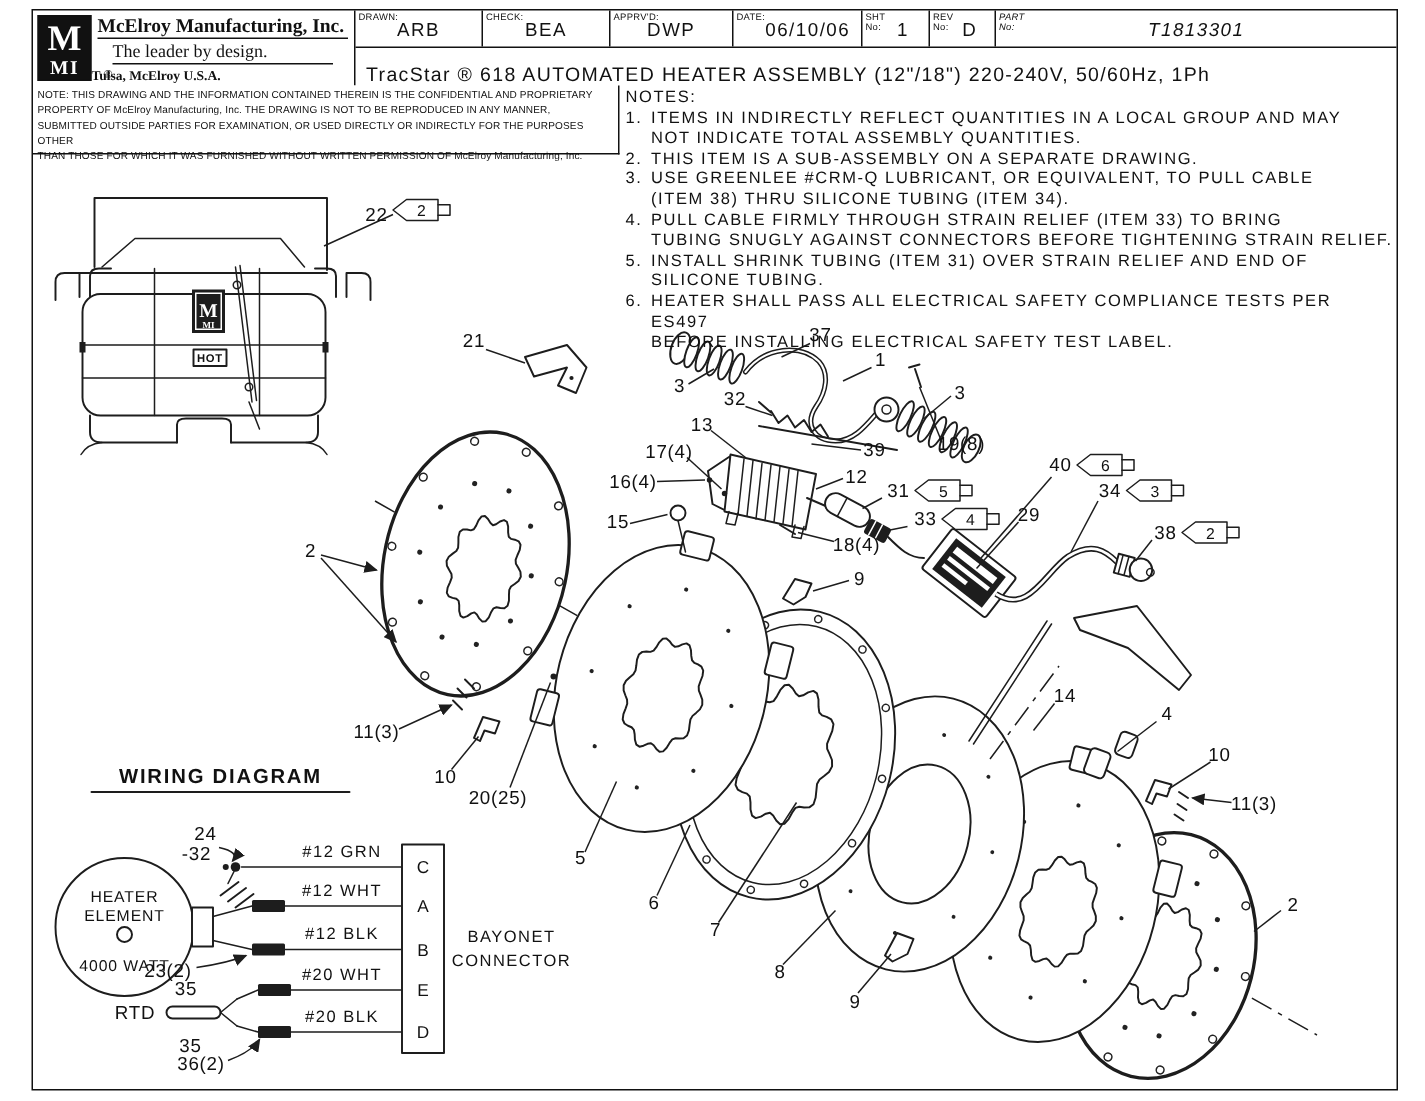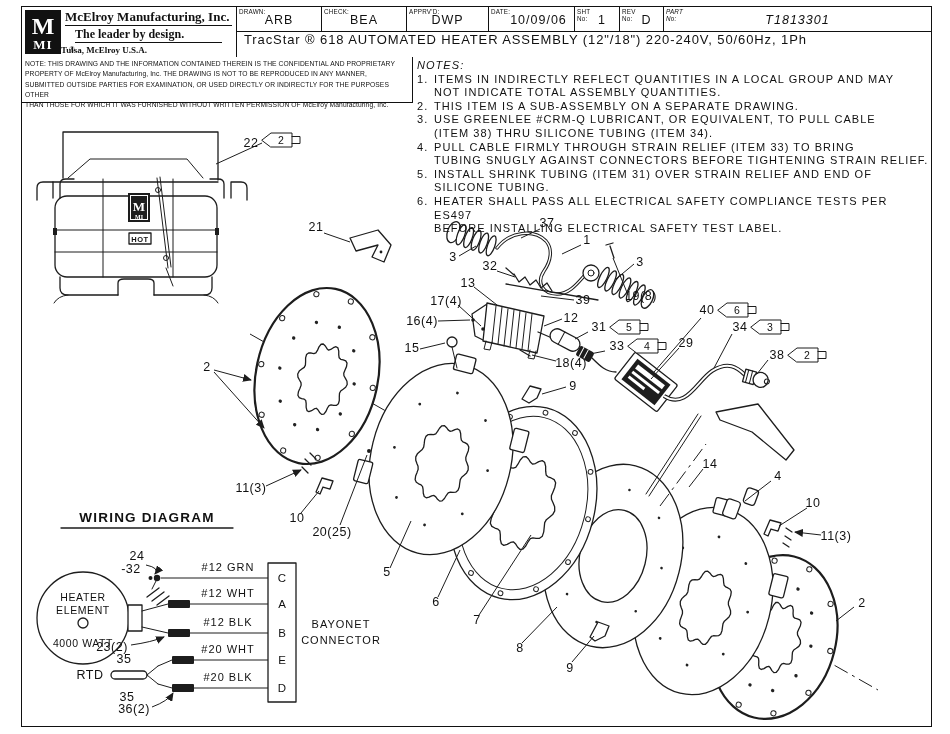--- a/index.html
+++ b/index.html
@@ -11,38 +11,38 @@
   
   .tb{position:absolute;left:22px;top:7px;width:909px;height:50px;display:flex;z-index:2;background:#fff;}
   .tb-left{width:215px;border-right:1.4px solid #111;display:flex;align-items:center;padding:2px 0 2px 3px;box-sizing:border-box;}
   .logo{width:34px;height:42px;background:#111;color:#fff;text-align:center;
         font-family:"Liberation Serif",serif;font-weight:bold;line-height:1;flex:0 0 auto;
         display:flex;flex-direction:column;justify-content:center;border:1px solid #111;}
   .logo-m{font-size:24px;}
   .logo-mi{font-size:13px;letter-spacing:1px;}
   .company{flex:1;text-align:left;font-family:"Liberation Serif",serif;}
   .co-name{font-size:13px;font-weight:bold;border-bottom:1px solid #111;margin:0 4px;}
-  .co-tag{font-size:12px;border-bottom:1px solid #111;margin:0 14px;padding-top:1px;font-weight:bold;}
+  .co-tag{font-size:12px;border-bottom:1px solid #111;margin:0 14px;padding-top:1px;}
   .co-addr{font-size:9px;font-weight:bold;padding-top:2px;position:relative;}
   .reg{font-size:8px;position:absolute;left:8px;top:2px;font-weight:normal;}
   .tb-right{flex:1;display:flex;flex-direction:column;}
   .tb-row1{height:25px;display:flex;border-bottom:1.4px solid #111;box-sizing:border-box;}
   .cell{position:relative;border-right:1.4px solid #111;box-sizing:border-box;height:100%;}
   .cell:last-child{border-right:none;font-style:italic;}
   .cl{position:absolute;left:2px;top:1px;font-size:6.3px;line-height:1.15;white-space:pre-line;letter-spacing:.2px;}
   .cv{position:absolute;left:0;right:0;top:6px;text-align:center;font-size:12.5px;letter-spacing:1px;}
-  .tb-row2{flex:1;display:flex;align-items:flex-start;padding-left:7px;font-size:13px;letter-spacing:.9px;white-space:nowrap;}
+  .tb-row2{flex:1;display:flex;align-items:flex-end;padding-left:7px;font-size:13px;letter-spacing:.9px;white-space:nowrap;}
 
   
   .conf{position:absolute;left:22px;top:57px;width:391px;height:46px;box-sizing:border-box;
         border-right:1.4px solid #111;border-bottom:1.4px solid #111;padding:2px 3px;
         font-size:6.7px;line-height:10.3px;white-space:pre-line;letter-spacing:.1px;z-index:2;background:#fff;}
   .notes{position:absolute;left:417px;top:59px;width:512px;font-size:11px;letter-spacing:1.05px;
          line-height:13.6px;z-index:2;}
-  .notes-hdr{margin-bottom:0px;font-style:italic;}
+  .notes-hdr{margin-bottom:0px;}
   .note-item{display:flex;}
   .note-num{width:17px;flex:0 0 auto;}
   .note-txt{white-space:pre-line;}
 
   
   .ln{fill:none;stroke:#1d1d1d;stroke-width:1.3;stroke-linecap:round;stroke-linejoin:round;}
   .thin{stroke-width:1;}
   .thk{stroke-width:2.2;}
   .wf{fill:#fff;}
   .bf{fill:#1d1d1d;stroke:none;}
@@ -518,21 +518,21 @@
       <div class="cell" style="width:85px">
         <span class="cl">CHECK:</span>
             <span class="cv">BEA</span>
       </div>
       <div class="cell" style="width:82px">
         <span class="cl">APPRV'D:</span>
             <span class="cv">DWP</span>
       </div>
       <div class="cell" style="width:86px">
         <span class="cl">DATE:</span>
-            <span class="cv" style="left:14px">10/09/06</span>
+            <span class="cv" style="left:14px">06/10/06</span>
       </div>
       <div class="cell" style="width:45px">
         <span class="cl">SHT
 No:</span>
             <span class="cv" style="left:10px">1</span>
       </div>
       <div class="cell" style="width:44px">
         <span class="cl">REV
 No:</span>
             <span class="cv" style="left:10px">D</span>

